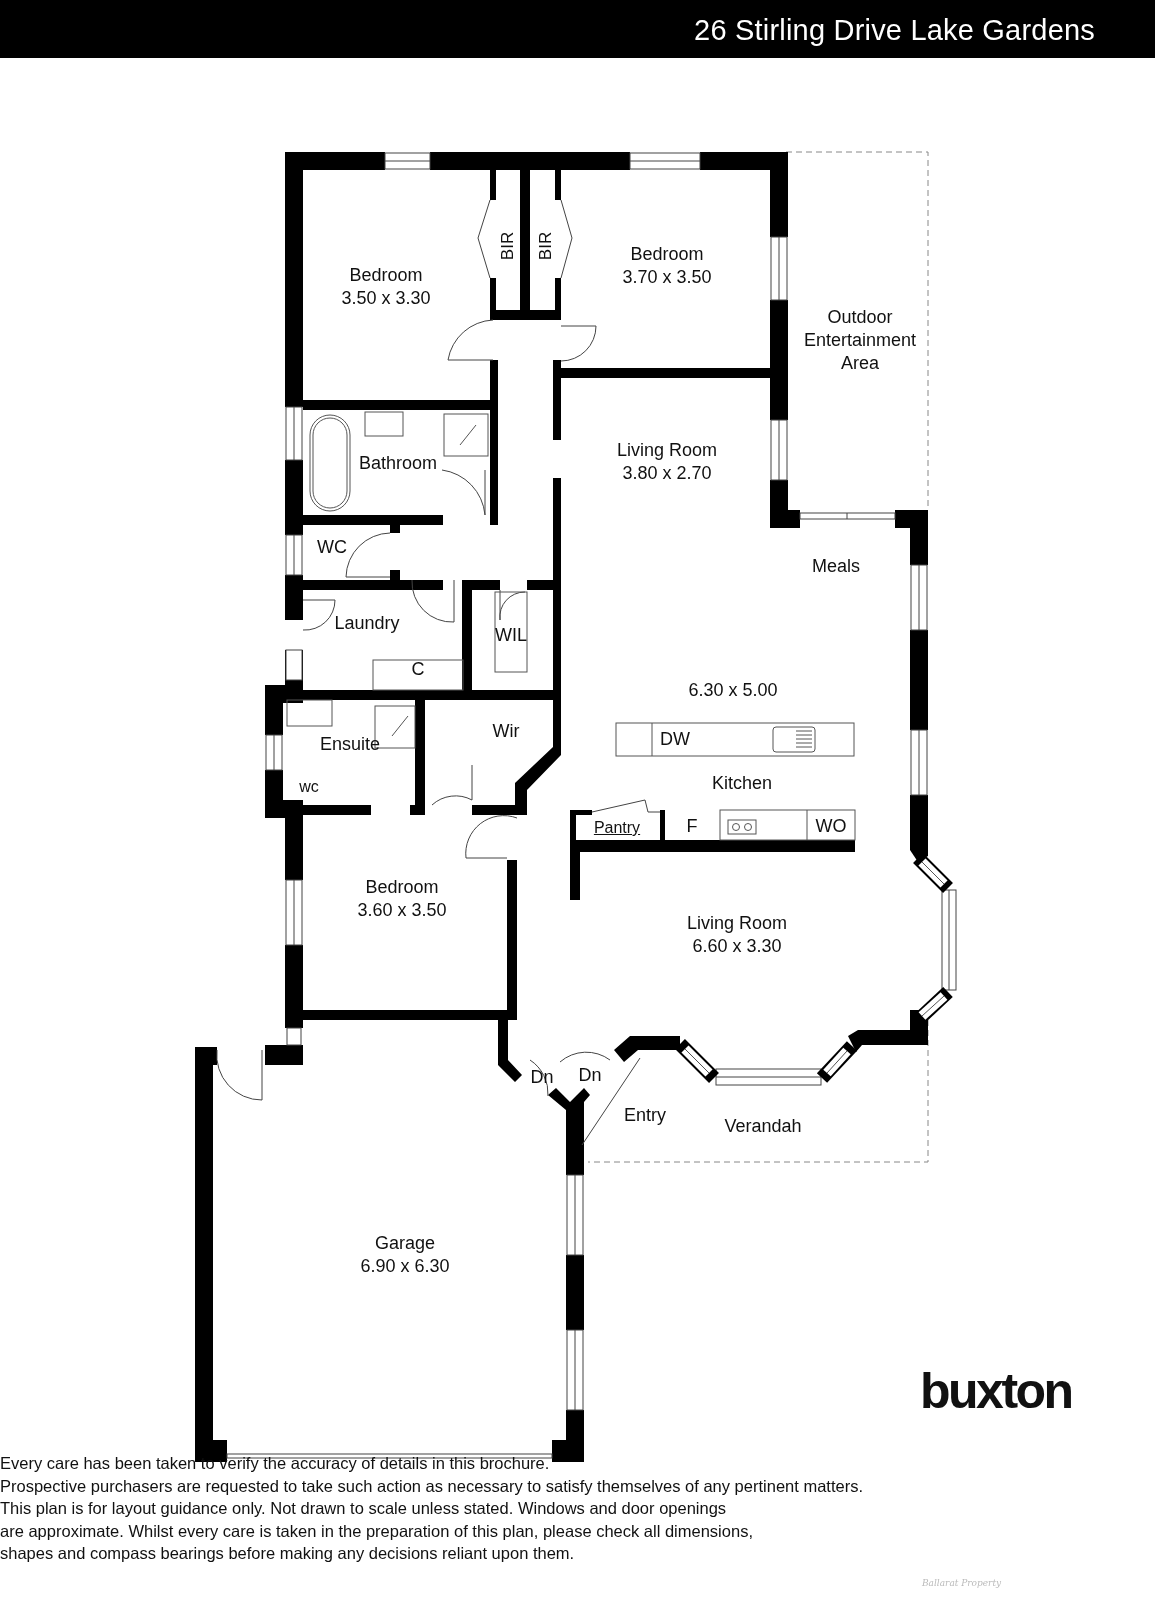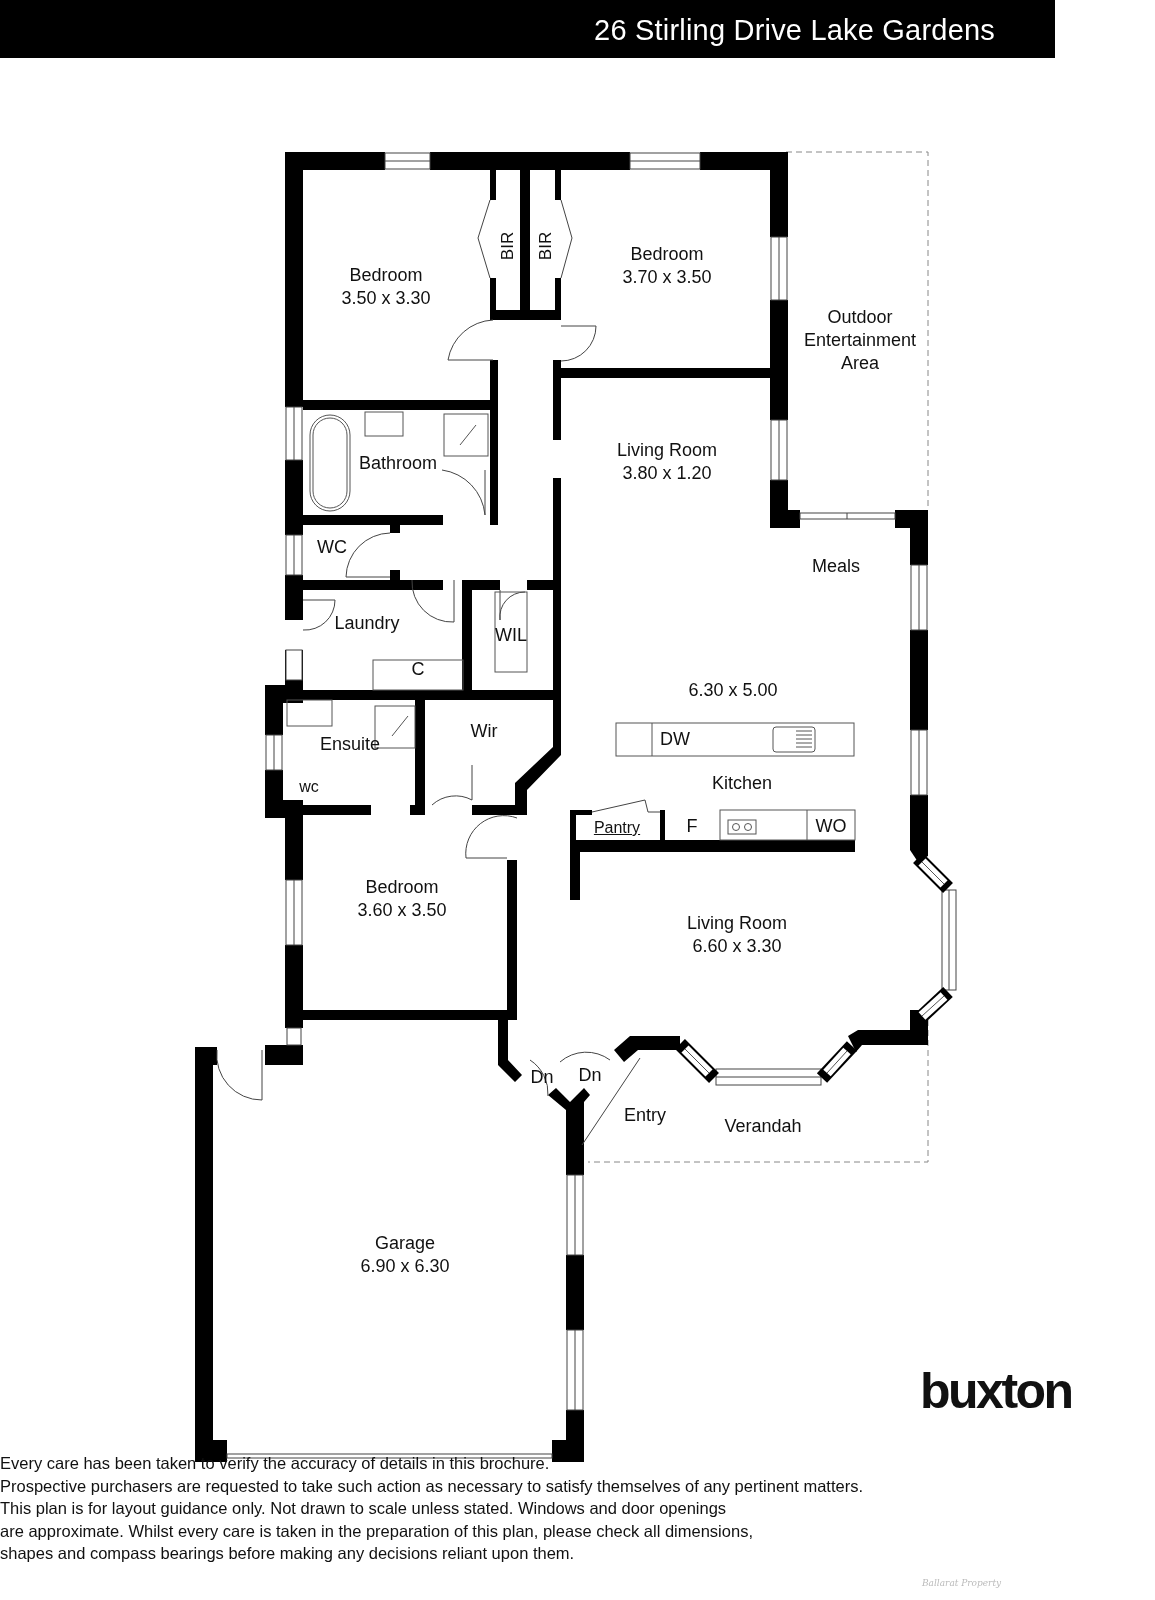--- a/index.html
+++ b/index.html
@@ -1,18 +1,18 @@
 <!DOCTYPE html>
 <html><head>
 <meta charset="utf-8">
 <style>
   html, body { margin: 0; padding: 0; background: #ffffff; }
   body { width: 1155px; height: 1600px; position: relative; overflow: hidden;
          font-family: "Liberation Sans", "DejaVu Sans", sans-serif; color: #111; }
-  .header-bar { position: absolute; left: 0; top: 0; width: 1055px; height: 58px; background: #000; }
+  .header-bar { position: absolute; left: 0; top: 0; width: 1155px; height: 58px; background: #000; }
   .header-title { position: absolute; right: 60px; top: 14px; color: #fff; font-size: 29px; letter-spacing: 0.2px; }
   .plan { position: absolute; left: 0; top: 0; }
   .lbl { position: absolute; text-align: center; font-size: 18px; line-height: 23px; white-space: nowrap; transform: translateX(-50%); }
   .lbl-sm { font-size: 16px; line-height: 20px; }
   .lbl-v { position: absolute; font-size: 17px; transform: rotate(-90deg); transform-origin: center; }
   .logo { position: absolute; left: 920px; top: 1362px; font-size: 50px; font-weight: bold; letter-spacing: -2.5px; color: #111; }
   .disclaimer { position: absolute; left: 0; top: 1452px; width: 1155px; font-size: 16.5px; line-height: 22.5px; color: #111; }
   .watermark { position: absolute; left: 922px; top: 1578px; font-size: 9px; color: #bbb; font-family: "DejaVu Serif", serif; font-style: italic; }
 </style>
 </head>
@@ -250,33 +250,33 @@
   <div>3.70 x 3.50</div>
 </div>
 <div class="lbl" style="left:860px; top:306px;text-align:center;">
   <div>Outdoor</div>
   <div>Entertainment</div>
   <div>Area</div>
 </div>
 <div class="lbl" style="left:398px; top:452px;">Bathroom</div>
 <div class="lbl" style="left:667px; top:439px;">
   <div>Living Room</div>
-  <div>3.80 x 1.20</div>
+  <div>3.80 x 2.70</div>
 </div>
 <div class="lbl" style="left:332px; top:536px;">WC</div>
 <div class="lbl" style="left:836px; top:555px;">Meals</div>
 <div class="lbl" style="left:367px; top:612px;text-align:center;">Laundry</div>
 <div class="lbl" style="left:418px; top:658px;">C</div>
 <div class="lbl" style="left:511px; top:624px;">WIL</div>
 <div class="lbl" style="left:733px; top:679px;">6.30 x 5.00</div>
 <div class="lbl" style="left:675px; top:728px;">DW</div>
 <div class="lbl" style="left:742px; top:764px;margin-top:8px;">Kitchen</div>
 <div class="lbl" style="left:350px; top:733px;">Ensuite</div>
 <div class="lbl lbl-sm" style="left:309px; top:777px;">wc</div>
-<div class="lbl" style="left:484px; top:720px;">Wir</div>
+<div class="lbl" style="left:506px; top:720px;">Wir</div>
 <div class="lbl lbl-sm" style="left:617px; top:818px;text-decoration:underline;">Pantry</div>
 <div class="lbl" style="left:692px; top:815px;">F</div>
 <div class="lbl" style="left:831px; top:815px;">WO</div>
 <div class="lbl" style="left:402px; top:876px;">
   <div>Bedroom</div>
   <div>3.60 x 3.50</div>
 </div>
 <div class="lbl" style="left:737px; top:912px;">
   <div>Living Room</div>
   <div>6.60 x 3.30</div>

